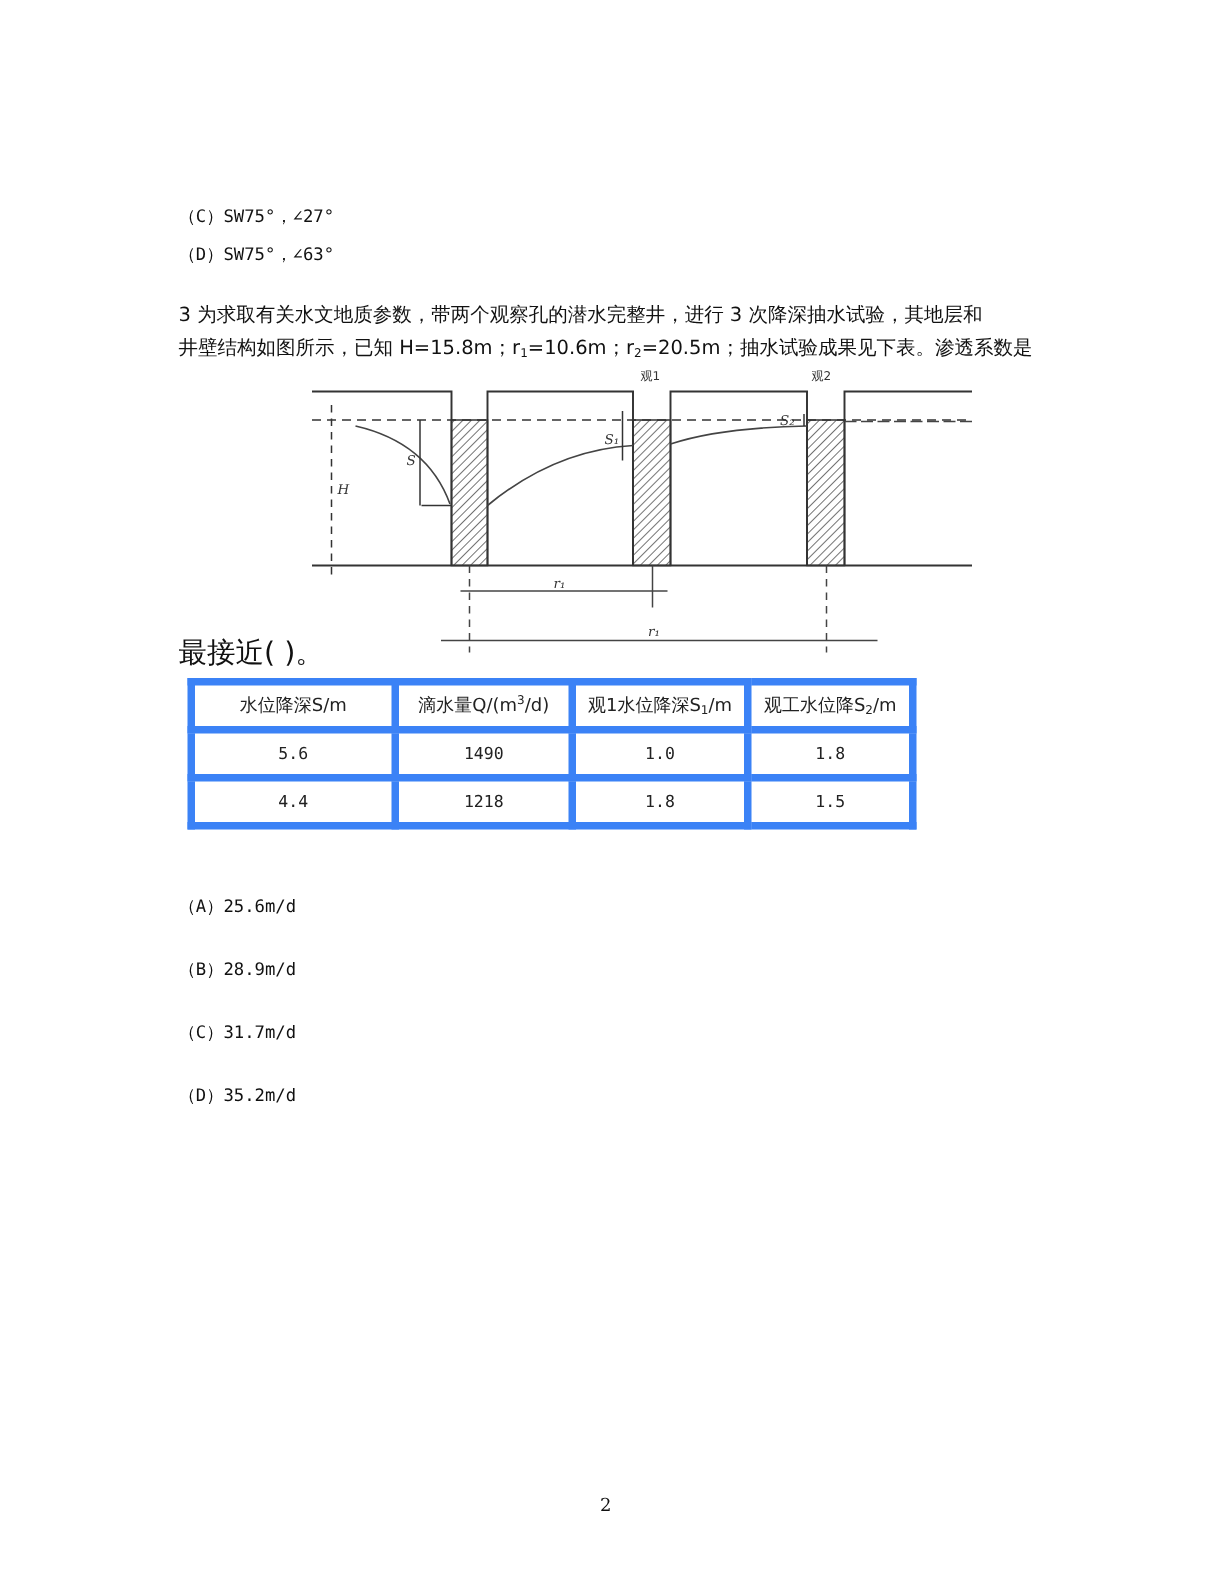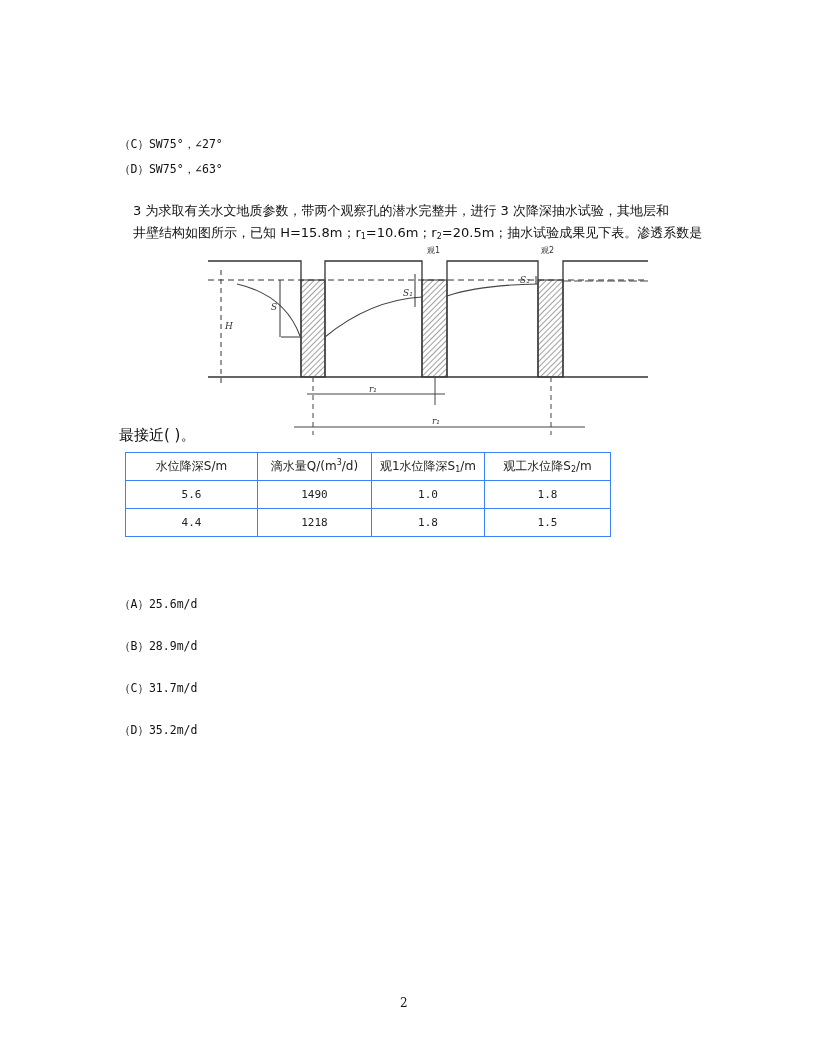--- a/index.html
+++ b/index.html
@@ -1,25 +1,25 @@
 <!DOCTYPE html>
 <html><head>
 <meta charset="utf-8">
 <style>
   html, body { margin:0; padding:0; background:#ffffff; }
   body { width:816px; height:1056px; position:relative; overflow:hidden;
          font-family: "DejaVu Sans", "Liberation Sans", sans-serif; color:#111; }
   .line { position:absolute; left:119px; font-size:12px; line-height:16px; white-space:nowrap; letter-spacing:0px; }
   .mono { font-family: "DejaVu Sans Mono", "Liberation Mono", monospace; font-size:11.5px; }
-  .para { position:absolute; left:133px; width:590px; font-size:13px; line-height:22px; }
+  .para { position:absolute; left:119px; width:590px; font-size:13px; line-height:22px; }
   sub { font-size:8px; vertical-align:-2px; line-height:0; }
   sup { font-size:8px; vertical-align:5px; line-height:0; }
   #diagram { position:absolute; left:0; top:0; }
   table.data { position:absolute; left:125px; top:452px; border-collapse:collapse; width:486px; }
-  table.data td { border:1px solid #3b82f6; height:27px; padding:0; text-align:center;
+  table.data td { border:5px solid #3b82f6; height:27px; padding:0; text-align:center;
                   font-family: "DejaVu Sans Mono", "Liberation Mono", monospace; font-size:11px; color:#222; }
   table.data tr.hdr td { font-family: "DejaVu Sans", sans-serif; font-size:12px; }
   .page-num { position:absolute; left:400px; top:996px; font-family:"DejaVu Serif", serif; font-size:12px; }
 </style>
 </head>
 <body>
 
 <div class="line mono" style="top:136px;">
   <span>（C）</span><span>SW75°，∠27°</span>
 </div>
@@ -85,21 +85,21 @@
     <text x="520" y="283">S₂</text>
     <text x="369" y="392">r₁</text>
     <text x="432" y="424">r₁</text>
   </g>
   <g font-family="DejaVu Sans, sans-serif" font-size="8" fill="#333">
     <text x="427" y="253">观1</text>
     <text x="541" y="253">观2</text>
   </g>
 </svg>
 
-<div class="line" style="top:427px; font-size:15px;">最接近( )。</div>
+<div class="line" style="top:427px; font-size:19px;">最接近( )。</div>
 
 <table class="data">
   <tbody>
       <tr class="hdr">
     <td style="width:131px;"><span>水位降深S/m</span></td>
     <td style="width:113px;"><span>滴水量Q/(m</span><sup>3</sup><span>/d)</span></td>
     <td style="width:112px;"><span>观1水位降深S</span><sub>1</sub><span>/m</span></td>
     <td><span>观工水位降S</span><sub>2</sub><span>/m</span></td>
   </tr>
   <tr>

